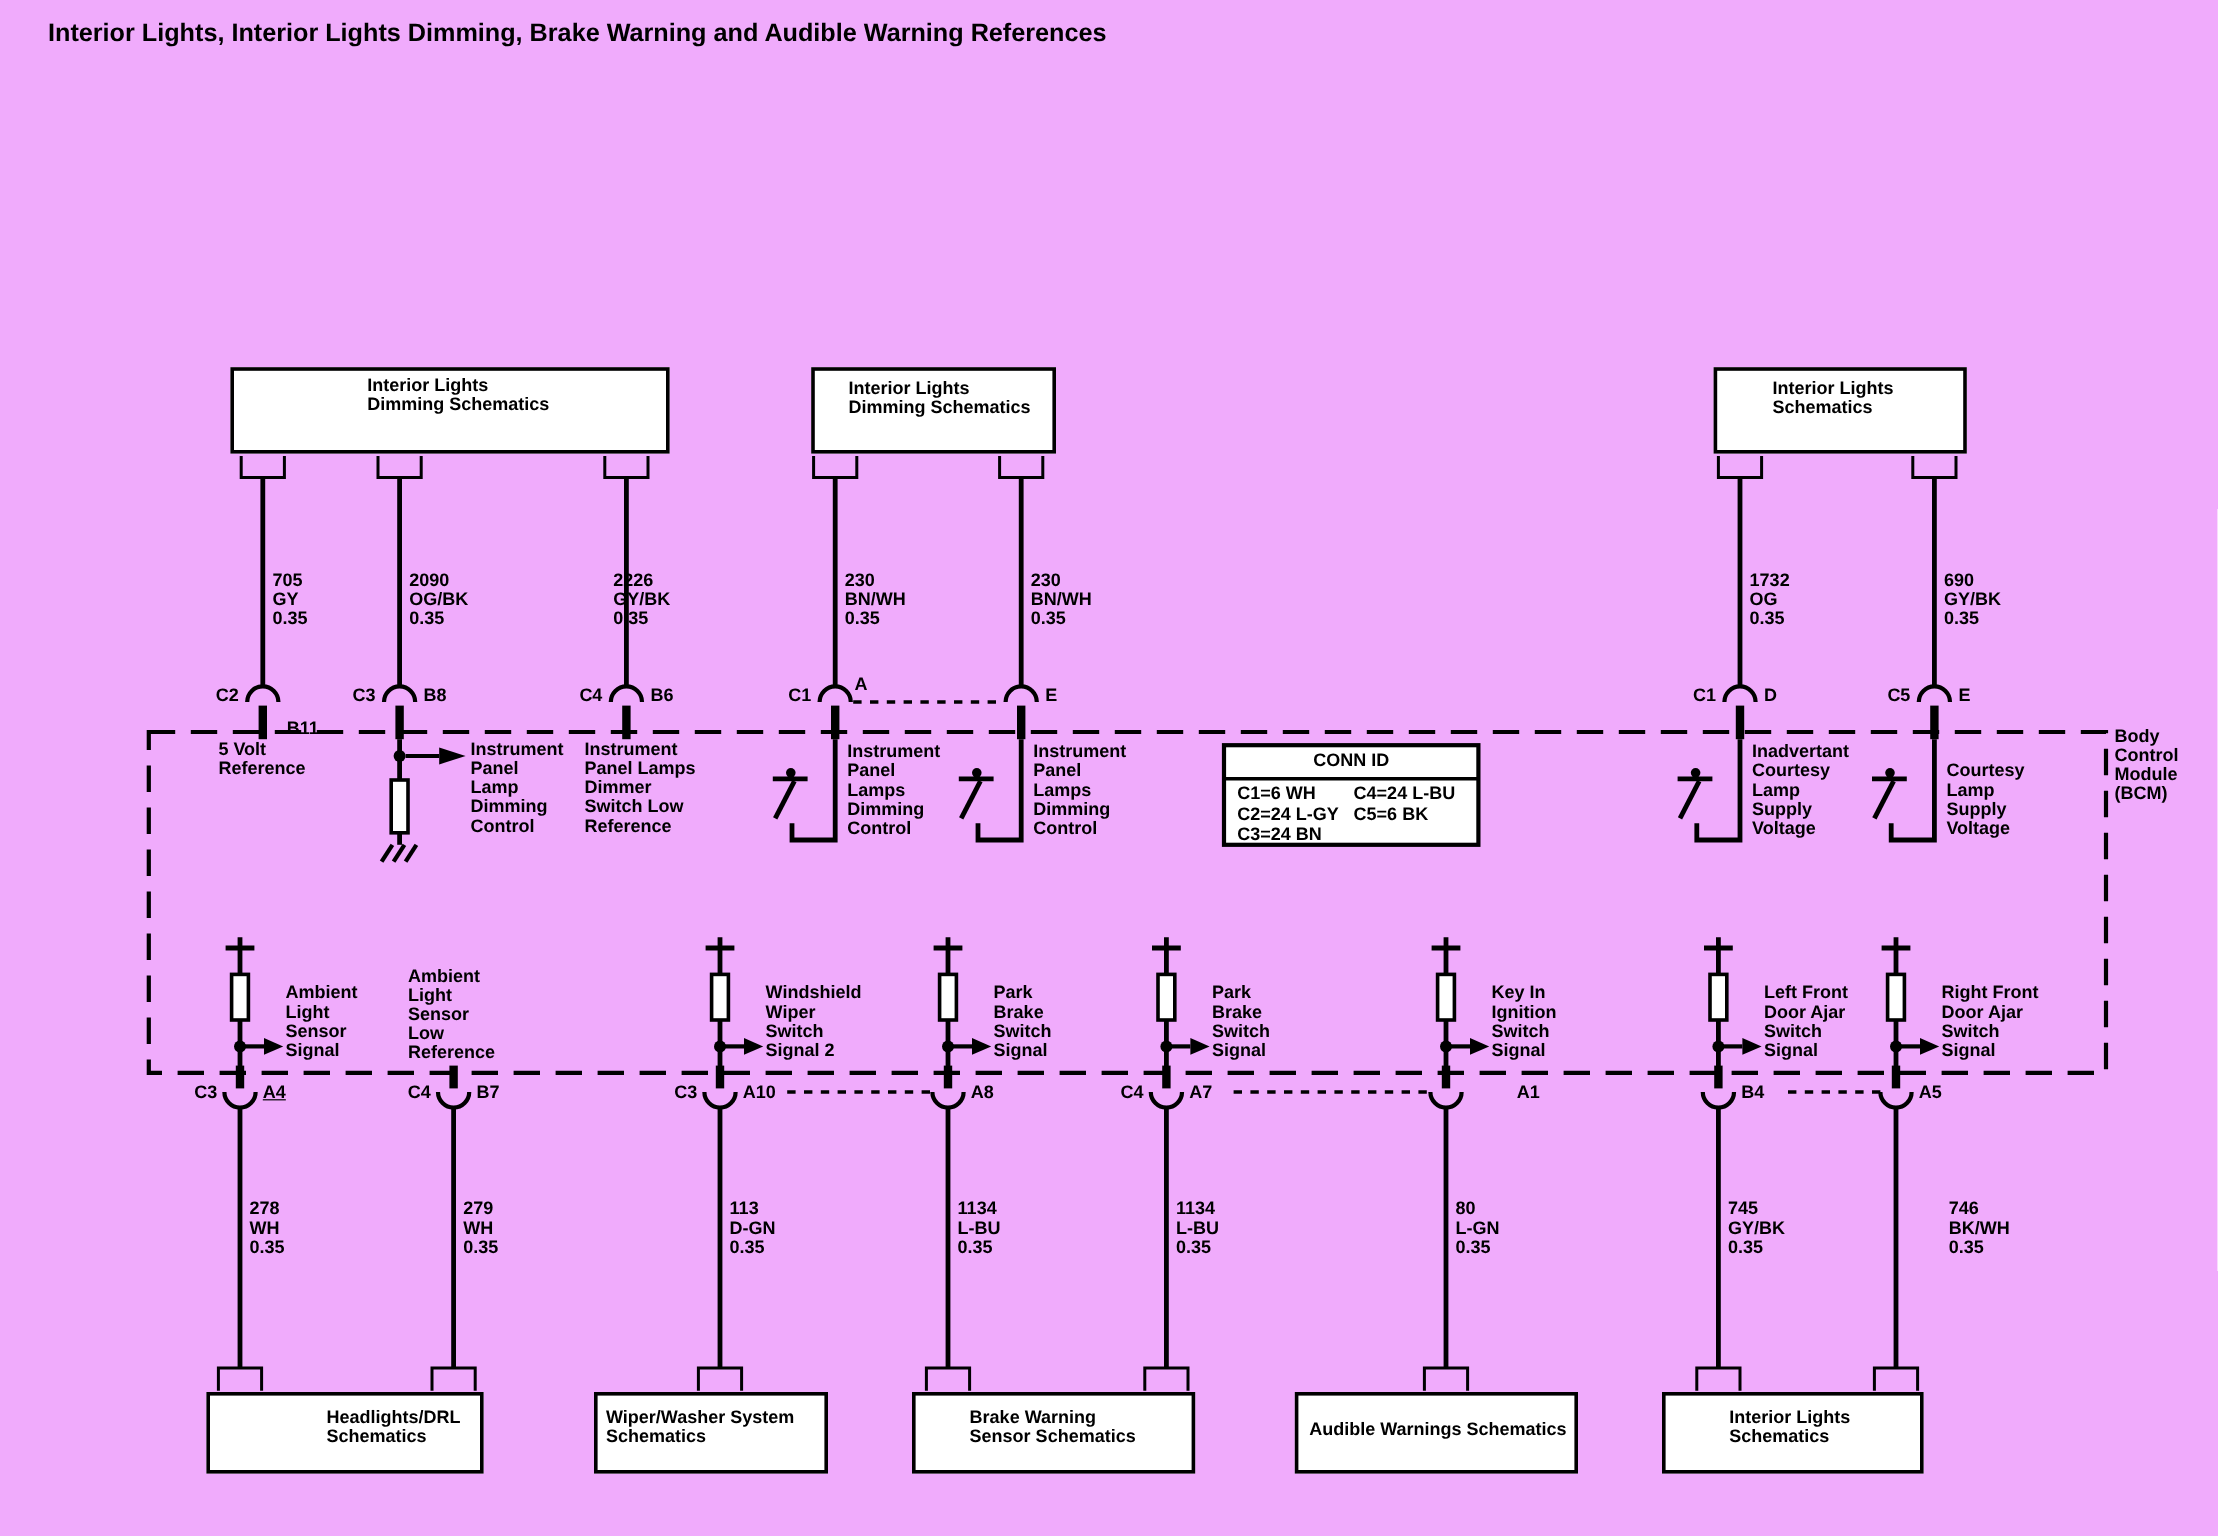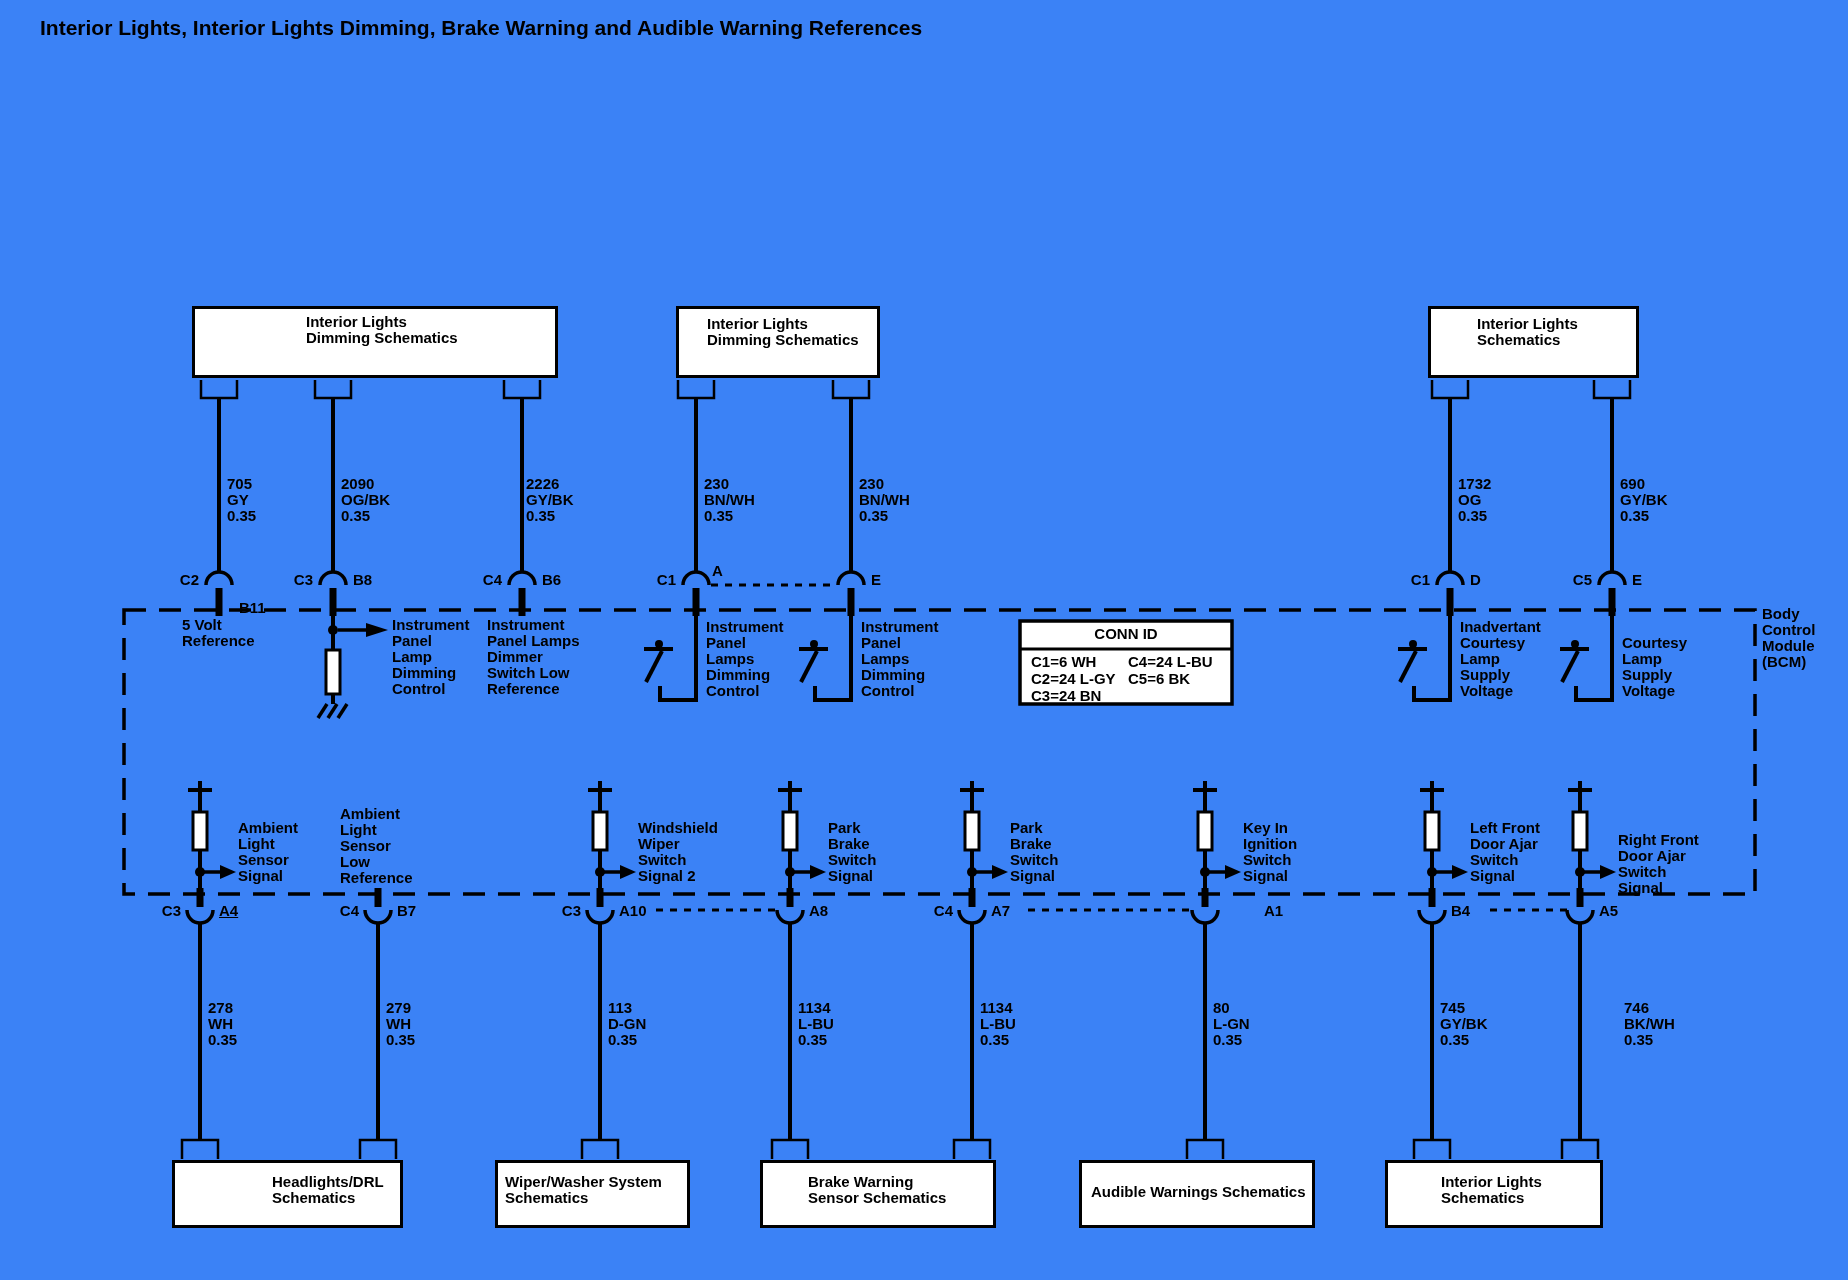--- a/index.html
+++ b/index.html
@@ -1,16 +1,16 @@
 <!DOCTYPE html>
 <html><head>
 <meta charset="utf-8">
 <style>
   html,body{margin:0;padding:0;background:#fff;}
-  #stage{position:relative;width:1848px;height:1280px;background:#3b82f6;overflow:hidden;
+  #stage{position:relative;width:1848px;height:1280px;background:#f0abfc;overflow:hidden;
          font-family:"Liberation Sans", sans-serif;color:#000;}
   svg.layer{position:absolute;left:0;top:0;}
   .t{position:absolute;font-size:15px;font-weight:bold;line-height:16px;white-space:pre-line;color:#000;}
   .title{font-size:21px;line-height:24px;white-space:nowrap;}
   .r{width:64px;text-align:right;}
   .ctr{width:212px;text-align:center;}
   .box{position:absolute;border:3px solid #000;box-sizing:border-box;background:#fff;}
 </style>
 </head>
 <body>
@@ -229,21 +229,21 @@
 Dimming Schematics</div>
   <div class="t" style="left:707px;top:316px;">Interior Lights
 Dimming Schematics</div>
   <div class="t" style="left:1477px;top:316px;">Interior Lights
 Schematics</div>
 
   <div class="t" style="left:227px;top:460px;">
     <div>705</div><div>GY</div><div>0.35</div></div>
   <div class="t" style="left:341px;top:460px;">
     <div>2090</div><div>OG/BK</div><div>0.35</div></div>
-  <div class="t" style="left:526px;top:460px;">
+  <div class="t" style="left:511px;top:460px;">
     <div>2226</div><div>GY/BK</div><div>0.35</div></div>
   <div class="t" style="left:704px;top:460px;">
     <div>230</div><div>BN/WH</div><div>0.35</div></div>
   <div class="t" style="left:859px;top:460px;">
     <div>230</div><div>BN/WH</div><div>0.35</div></div>
   <div class="t" style="left:1458px;top:460px;">
     <div>1732</div><div>OG</div><div>0.35</div></div>
   <div class="t" style="left:1620px;top:460px;">
     <div>690</div><div>GY/BK</div><div>0.35</div></div>
 
@@ -327,21 +327,21 @@
 Switch
 Signal</div>
   <div class="t" style="left:1243px;top:820px;">Key In
 Ignition
 Switch
 Signal</div>
   <div class="t" style="left:1470px;top:820px;">Left Front
 Door Ajar
 Switch
 Signal</div>
-  <div class="t" style="left:1618px;top:820px;margin-top:12px;">Right Front
+  <div class="t" style="left:1618px;top:820px;">Right Front
 Door Ajar
 Switch
 Signal</div>
 
   <div class="t r" style="left:117px;top:903px;">C3</div>
   <div class="t" style="left:219px;top:903px;text-decoration:underline;">A4</div>
   <div class="t r" style="left:295px;top:903px;">C4</div>
   <div class="t" style="left:397px;top:903px;">B7</div>
   <div class="t r" style="left:517px;top:903px;">C3</div>
   <div class="t" style="left:619px;top:903px;">A10</div>

